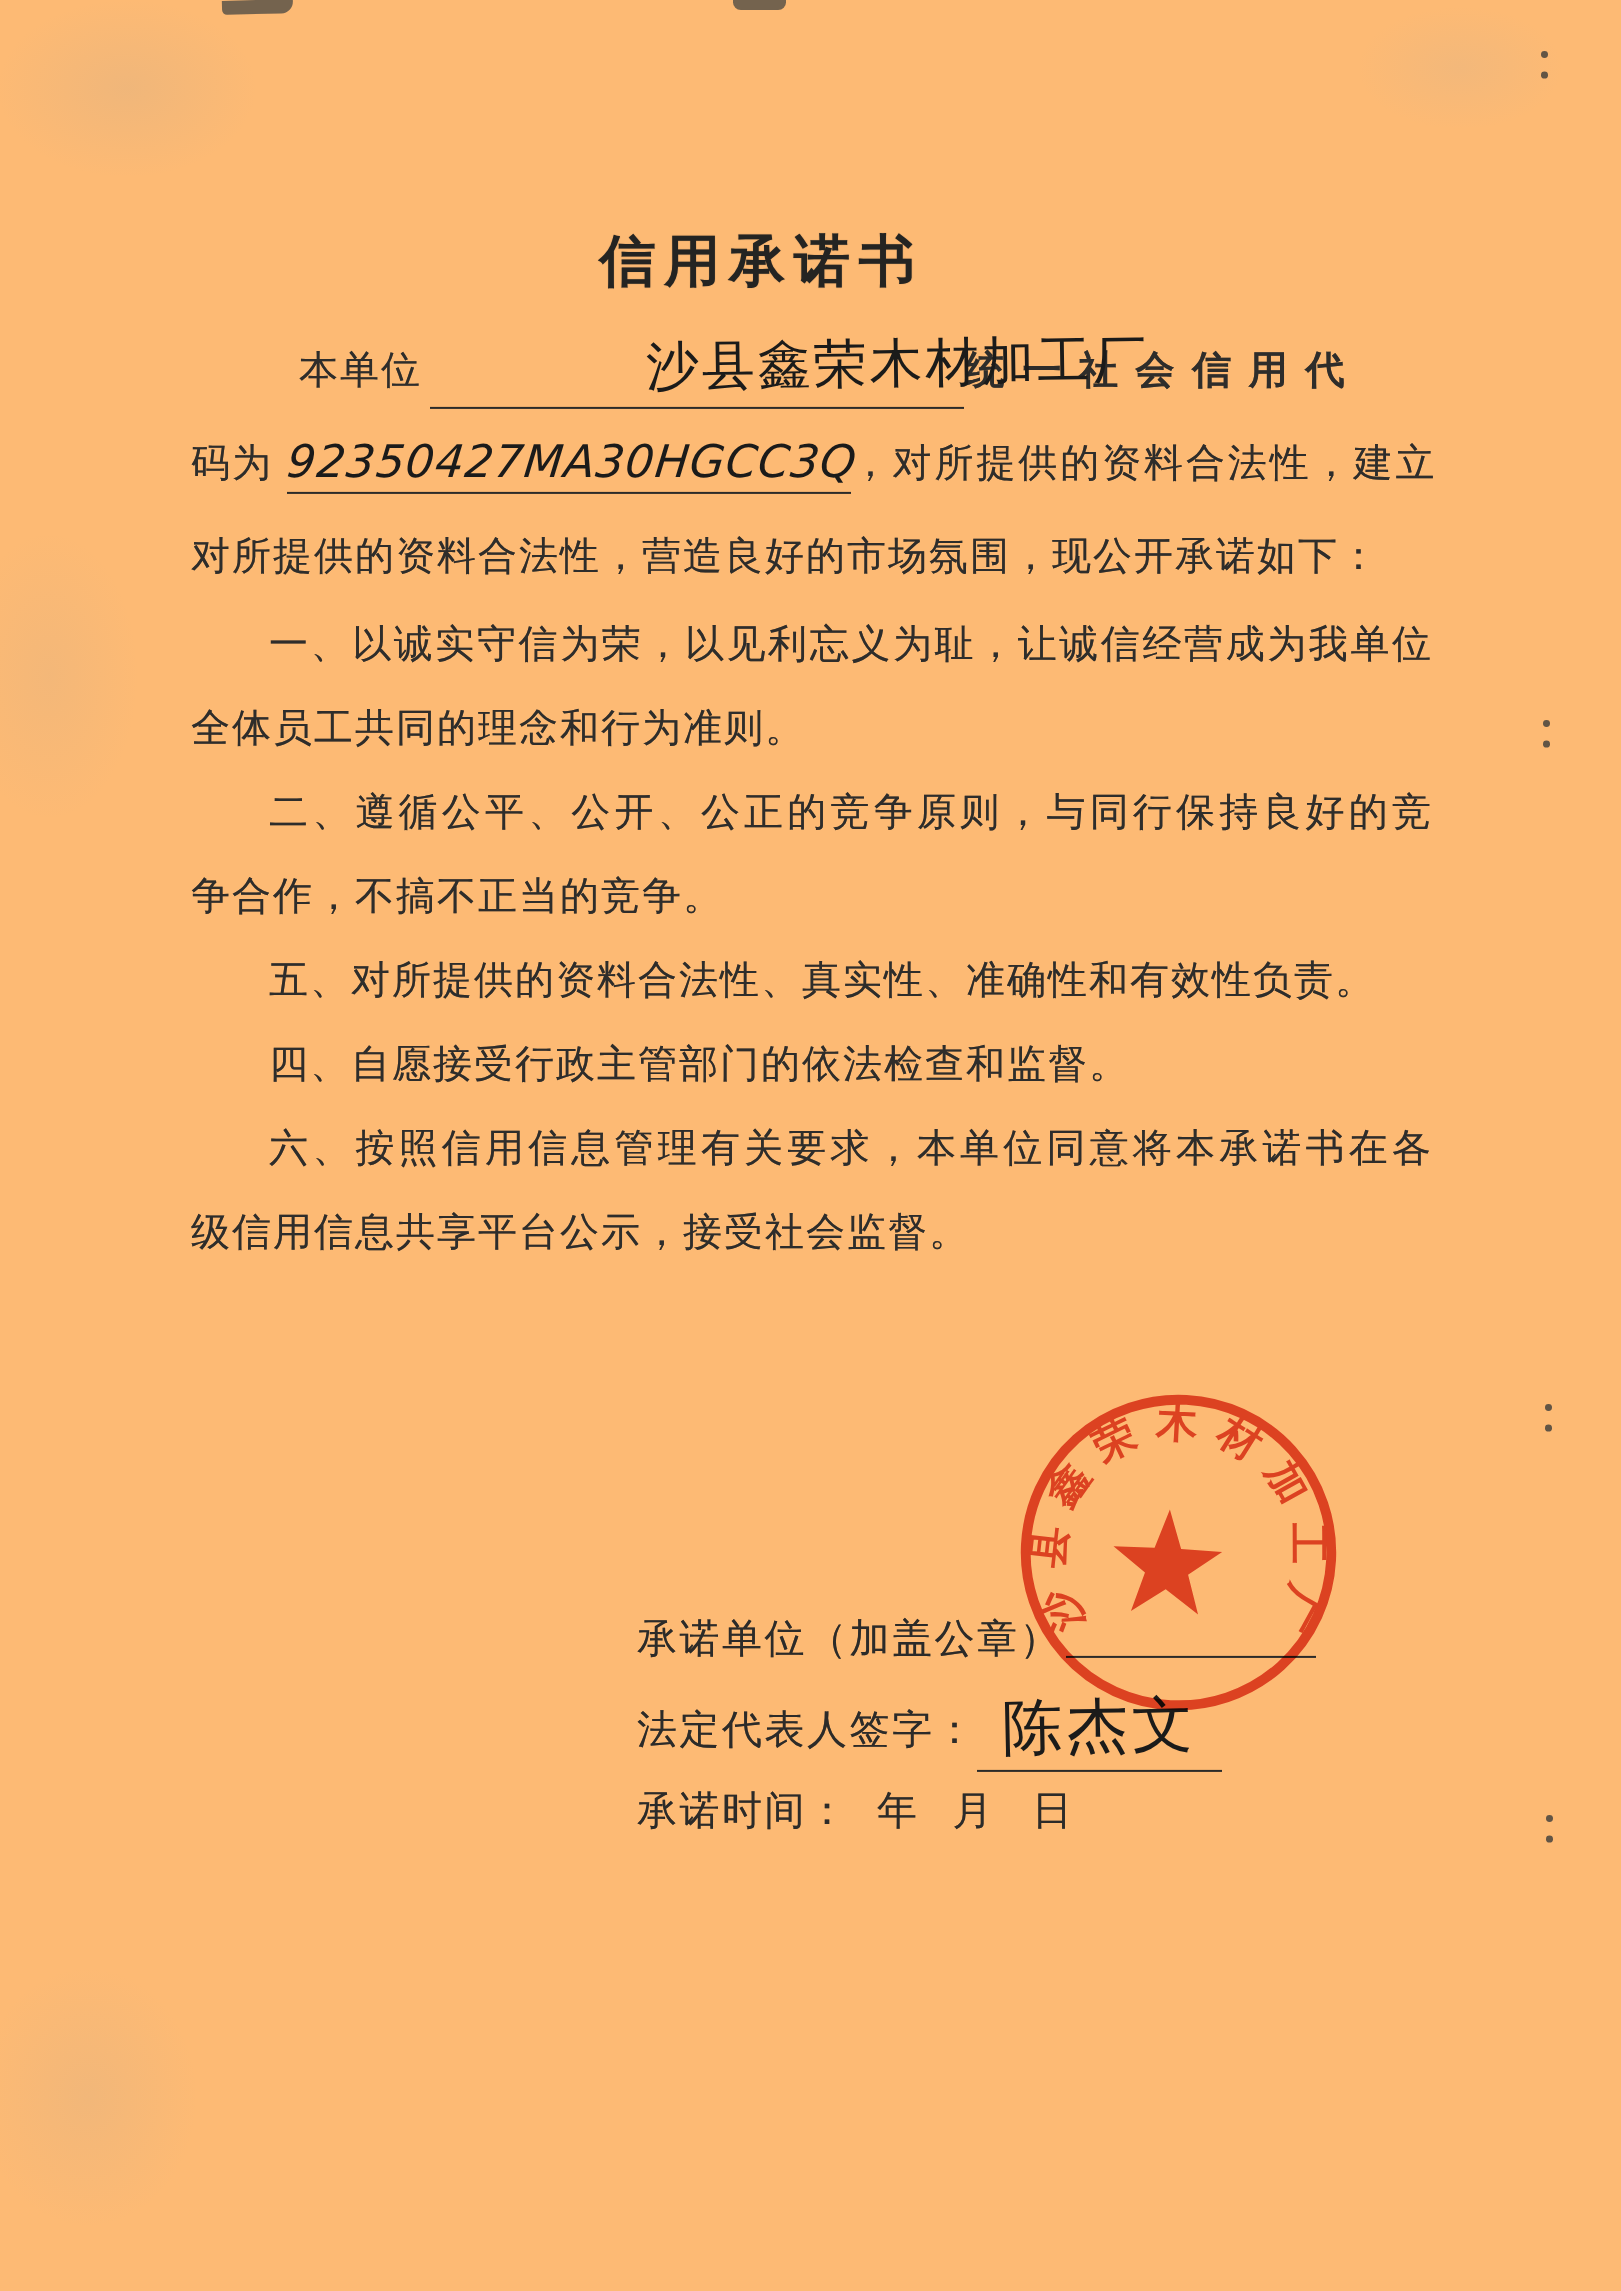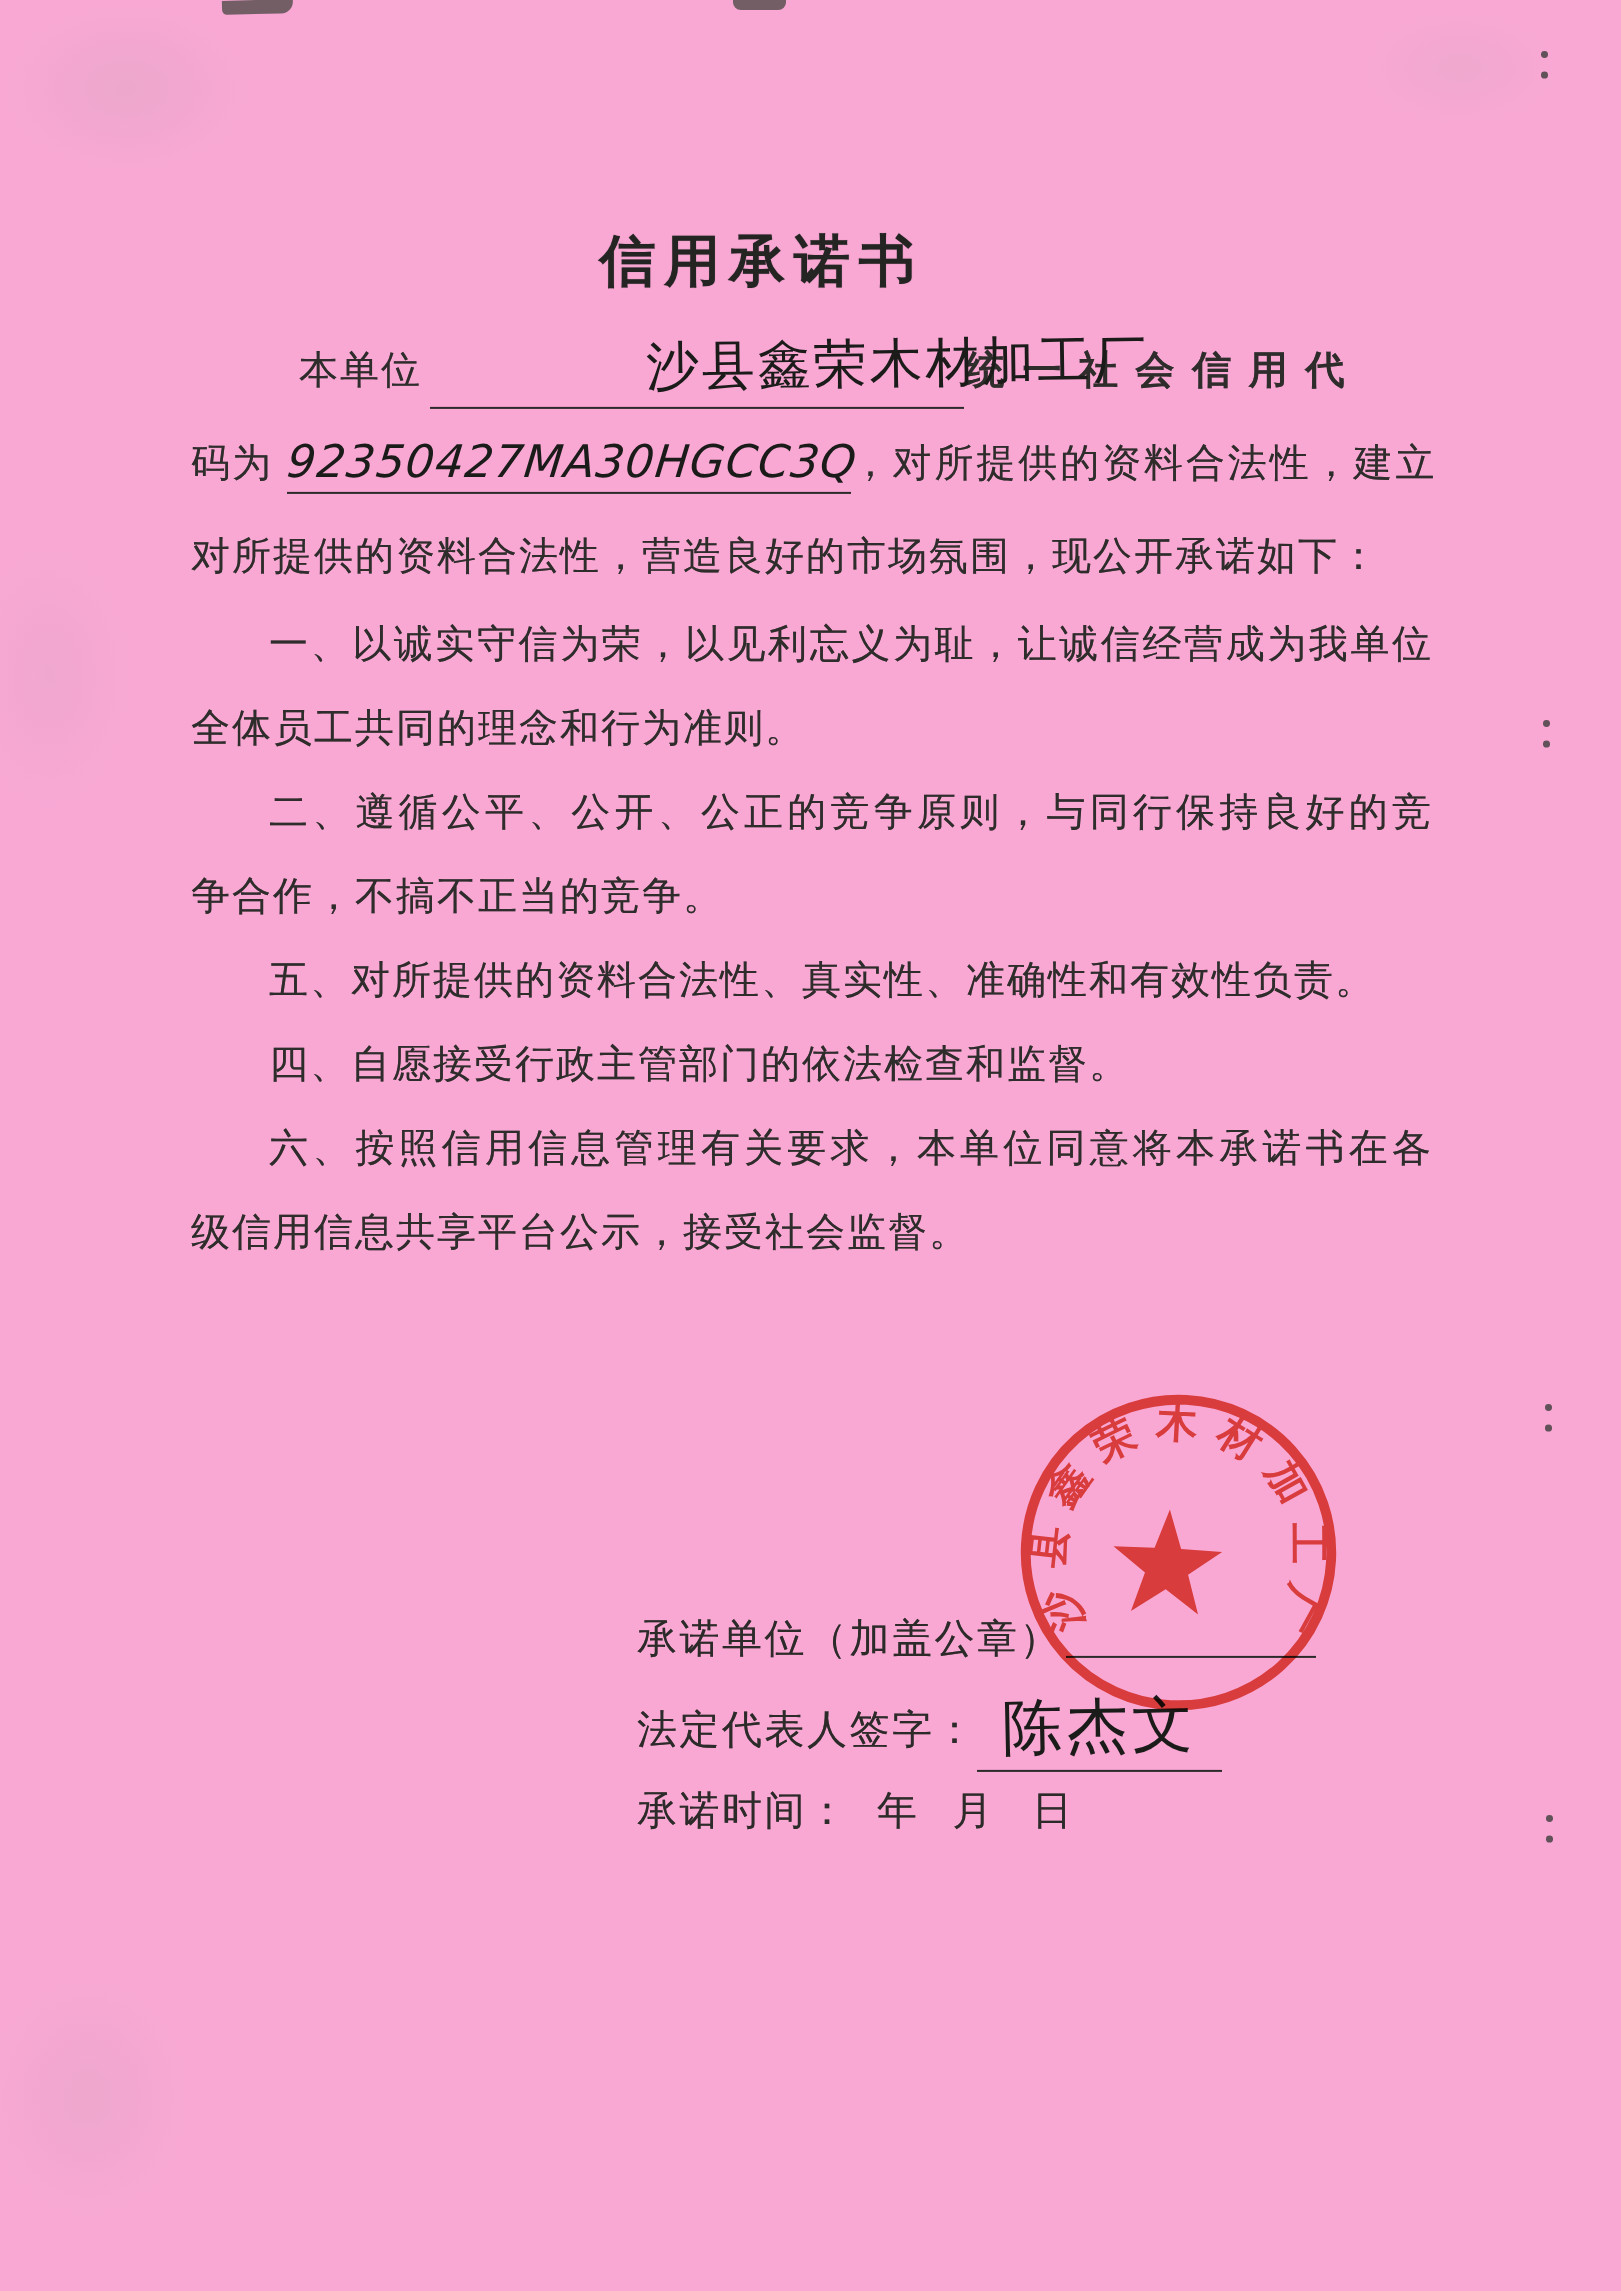--- a/index.html
+++ b/index.html
@@ -1,18 +1,18 @@
 <!DOCTYPE html>
 <html><head>
 <meta charset="utf-8">
 <style>
   html,body { margin:0; padding:0; background:#e9e9e7; }
   .page {
     position:relative; width:1621px; height:2292px; margin:0 auto;
-    background:#f9a8d4; overflow:hidden;
+    background:#fdba74; overflow:hidden;
     font-family:"Liberation Serif", serif; color:#2e2d2b;
   }
   
   .blotch { position:absolute; pointer-events:none; }
   .blotch.b1 { left:-59px; top:-39px; width:372px; height:255px;
     background:radial-gradient(closest-side, rgba(160,160,158,.14), transparent 70%); }
   .blotch.b2 { left:-78px; top:470px; width:255px; height:412px;
     background:radial-gradient(closest-side, rgba(160,160,158,.10), transparent 70%); }
   .blotch.b3 { left:-69px; top:1911px; width:314px; height:372px;
     background:radial-gradient(closest-side, rgba(160,160,158,.12), transparent 70%); }

